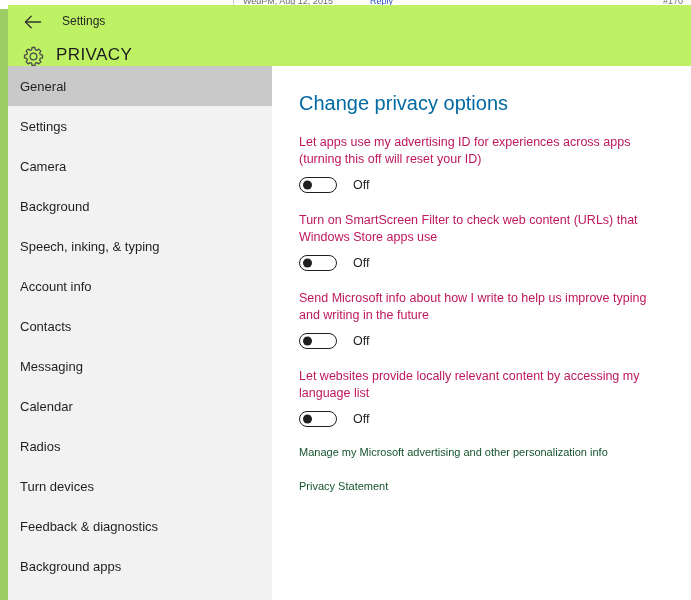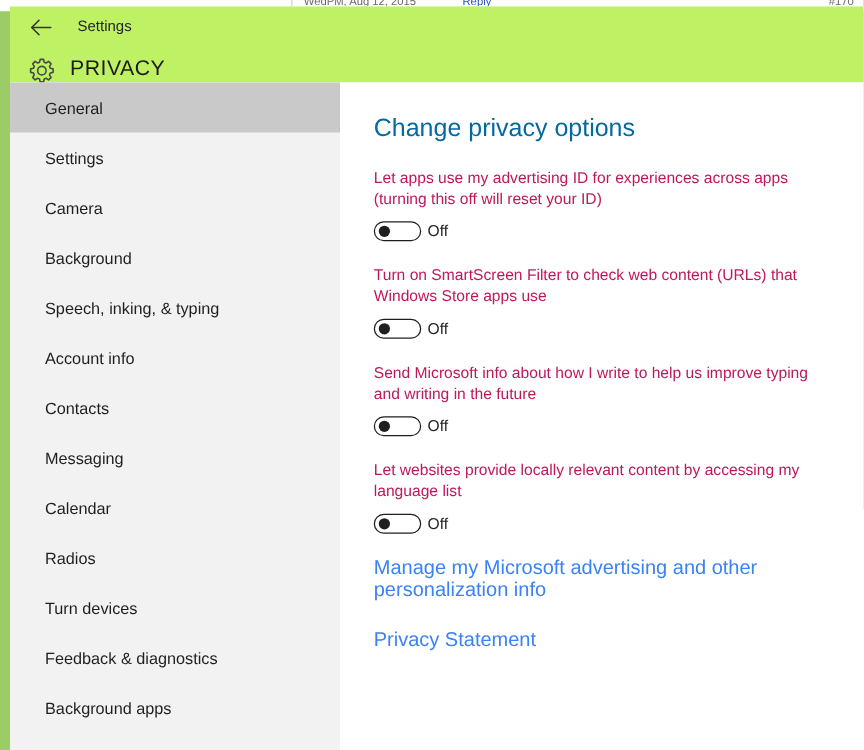--- a/index.html
+++ b/index.html
@@ -122,21 +122,21 @@
     top: 61px;
     width: 264px;
     height: 534px;
     background: #f2f2f2;
   }
   .nav-item {
     position: relative;
     height: 40px;
     display: flex;
     align-items: center;
-    padding-left: 28px;
+    padding-left: 12px;
     box-sizing: border-box;
     font-size: 13px;
     color: #1f1f1f;
     cursor: default;
     white-space: nowrap;
   }
   .nav-item.selected {
     background: #c9c9c9;
   }
 
@@ -193,28 +193,28 @@
     position: absolute;
     width: 9px;
     height: 9px;
     border-radius: 50%;
     background: #1f1f1f;
     top: 50%;
     transform: translateY(-50%);
     left: 3px;
   }
   .toggle-state {
-    margin-left: 5px;
+    margin-left: 16px;
     font-size: 12.5px;
     color: #1f1f1f;
   }
   .content-link {
     display: block;
-    font-size: 16px;
-    color: #3b82f6;
+    font-size: 11px;
+    color: #14532d;
     text-decoration: none;
     cursor: default;
   }
   #link-manage { margin-top: 14px; }
   #link-privacy-statement { margin-top: 22px; }
 </style>
 </head>
 <body>
 
 <div id="page">

